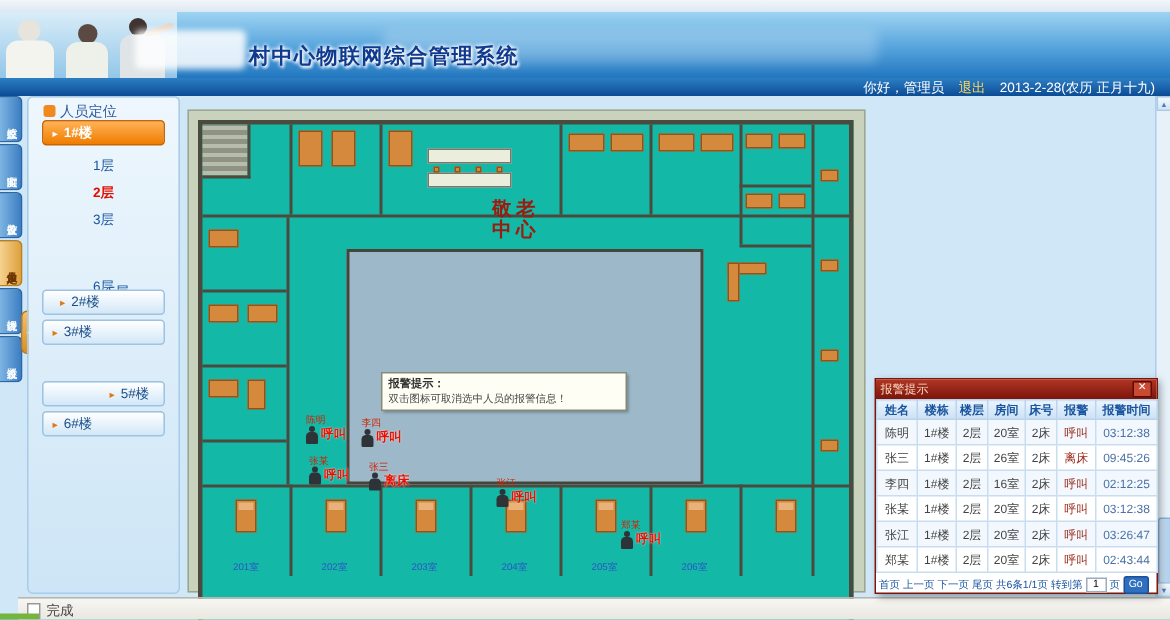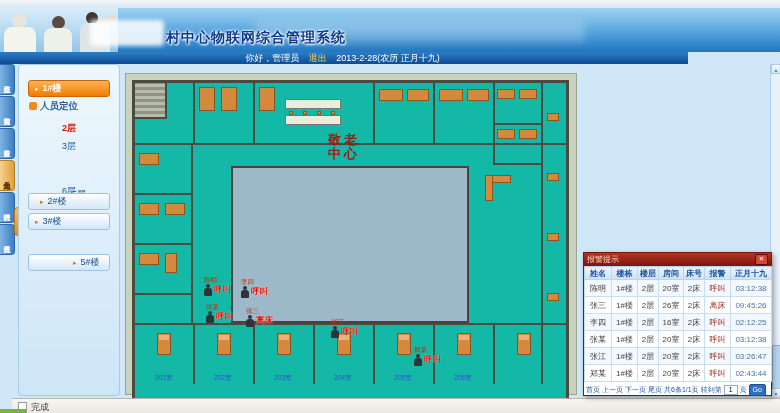--- a/index.html
+++ b/index.html
@@ -13,39 +13,39 @@
   
   #banner{left:0;top:8px;width:780px;height:44px;background:linear-gradient(180deg,#9ed3f2 0%,#55a3dc 55%,#2176bf 100%);overflow:hidden;}
   #photo{left:0;top:0;width:118px;height:44px;background:linear-gradient(#d9edf9,#93c6e8);overflow:hidden;}
   .ph-head{border-radius:50%;position:absolute;}
   #cityscape{left:255px;top:12px;width:330px;height:22px;background:rgba(255,255,255,.22);filter:blur(4px);border-radius:4px;}
   #censor{left:90px;top:12px;width:74px;height:26px;background:rgba(255,255,255,.85);filter:blur(2px);border-radius:4px;}
   #apptitle{left:166px;top:21px;font-size:14px;font-weight:bold;color:#103a8e;letter-spacing:1px;
     text-shadow:0 0 3px #fff,0 0 3px #fff,1px 1px 2px rgba(255,255,255,.95);}
 
   
-  #userbar{left:0;top:52px;width:688px;height:12px;background:linear-gradient(#2d7ec4,#0b4c95);
-    font-size:9px;line-height:12px;color:#fff;text-align:center;box-sizing:border-box;padding-right:10px;}
+  #userbar{left:0;top:52px;width:780px;height:12px;background:linear-gradient(#2d7ec4,#0b4c95);
+    font-size:9px;line-height:12px;color:#fff;text-align:right;box-sizing:border-box;padding-right:10px;}
   #userbar span{margin-left:7px;}
   #logout{color:#ffd859;cursor:pointer;}
 
   
   .vtab{left:0;width:15px;height:31px;background:linear-gradient(90deg,#7db4e2,#3c7ec2);
     border:1px solid #2a66a8;border-left:none;border-radius:0 4px 4px 0;color:#fff;
     writing-mode:vertical-rl;text-orientation:upright;font-size:7px;line-height:13px;
     display:flex;align-items:center;justify-content:center;box-sizing:border-box;cursor:pointer;}
   .vtab.active{background:linear-gradient(90deg,#f6d28e,#dfa03e);border-color:#b87f1e;color:#6b3400;font-weight:bold;}
 
   #pill{left:14px;top:207px;width:8px;height:27px;background:linear-gradient(#f6c063,#de8f1f);
     border:1px solid #b8741a;border-radius:4px;color:#fff;font-size:6px;display:flex;align-items:center;justify-content:center;cursor:pointer;}
 
   
   #panel{left:18px;top:64px;width:102px;height:332px;background:linear-gradient(180deg,#eef7fd,#cde5f6);
     border:1px solid #a8cbe6;border-radius:4px;box-sizing:border-box;}
-  #panelhead{left:10px;top:3px;height:12px;display:flex;align-items:center;gap:3px;font-size:9.5px;font-weight:bold;color:#2b5c9c;margin-top:32px;}
+  #panelhead{left:10px;top:3px;height:12px;display:flex;align-items:center;gap:3px;font-size:9.5px;font-weight:normal;color:#2b5c9c;}
   #panelhead .picon-sq{width:8px;height:8px;background:#f08a1e;border-radius:2px;display:inline-block;}
   .bbtn{left:9px;width:82px;height:17px;border-radius:3px;font-size:9px;display:flex;align-items:center;gap:4px;
     padding-left:6px;box-sizing:border-box;cursor:pointer;
     background:linear-gradient(#ffffff,#d2e7f7);border:1px solid #9dc2e2;color:#1a4e8a;}
   .bbtn .arr{color:#e07818;font-size:7px;}
   .bbtn.orange{background:linear-gradient(#ffb257,#ef7d00);border:1px solid #c96400;color:#fff;font-weight:bold;}
   .bbtn.orange .arr{color:#fff;}
   .floor{position:absolute;left:0;width:100px;height:15px;line-height:15px;text-align:center;
     color:#1a55a0;font-size:9px;cursor:pointer;}
   .floor.active{color:#e01000;font-weight:bold;}
@@ -166,35 +166,40 @@
 
 <div class="abs" id="panel">
   <div class="abs" id="panelhead">
     <span class="picon-sq"></span>
     <span>人员定位</span>
   </div>
   <div class="abs bbtn orange" style="top:15px;">
     <span class="arr">▸</span>
     <span>1#楼</span>
   </div>
+  <a class="floor" style="top:38px;">1层</a>
   <a class="floor active" style="top:56px;">2层</a>
   <a class="floor" style="top:74px;">3层</a>
   <a class="floor" style="top:122px;margin-left:10px;">5层</a>
   <a class="floor" style="top:119px;">6层</a>
   <div class="abs bbtn" style="top:128px;padding-left:11px;">
     <span class="arr">▸</span>
       <span>2#楼</span>
     </div>
   <div class="abs bbtn" style="top:148px;">
     <span class="arr">▸</span>
       <span>3#楼</span>
     </div>
   <div class="abs bbtn" style="top:189px;padding-left:44px;">
     <span class="arr">▸</span>
       <span>5#楼</span>
+    </div>
+  <div class="abs bbtn" style="top:209px;">
+    <span class="arr">▸</span>
+      <span>6#楼</span>
     </div>
 </div>
 
 <div class="abs" id="plan">
   <div class="abs" id="bldg">
     <div class="abs" id="stair"></div>
 
     <div class="wv" style="left:58px;top:0;height:60px;"></div>
     <div class="wv" style="left:118px;top:0;height:60px;"></div>
     <div class="wv" style="left:238px;top:0;height:60px;"></div>
@@ -259,20 +264,24 @@
     <div class="bed" style="left:382px;top:250px;"></div>
 
     <div class="abs" id="yard"></div>
 
     <div class="abs" id="caption">
       <div>敬老</div>
       <div>中心</div>
     </div>
   </div>
 
+  <div class="abs" id="tooltip">
+    <div class="t1">报警提示：</div>
+    <div class="t2">双击图标可取消选中人员的报警信息！</div>
+  </div>
 
   <div class="marker" style="left:78px;top:210px;">
     <span class="mname">陈明</span>
     <span class="pfig">
         <span class="ph"></span>
         <span class="pb"></span>
       </span>
     <span class="mtype">呼叫</span>
   </div>
   <div class="marker" style="left:115px;top:212px;">
@@ -346,21 +355,21 @@
         <col style="width:41px">
     </colgroup>
     <tbody>
         <tr>
       <th>姓名</th>
       <th>楼栋</th>
       <th>楼层</th>
       <th>房间</th>
       <th>床号</th>
       <th>报警</th>
-      <th>正月十九</th>
+      <th>报警时间</th>
     </tr>
     <tr>
       <td>陈明</td>
           <td>1#楼</td>
       <td>2层</td>
           <td>20室</td>
       <td>2床</td>
           <td class="alarm">呼叫</td>
       <td class="time">03:12:38</td>
     </tr>

